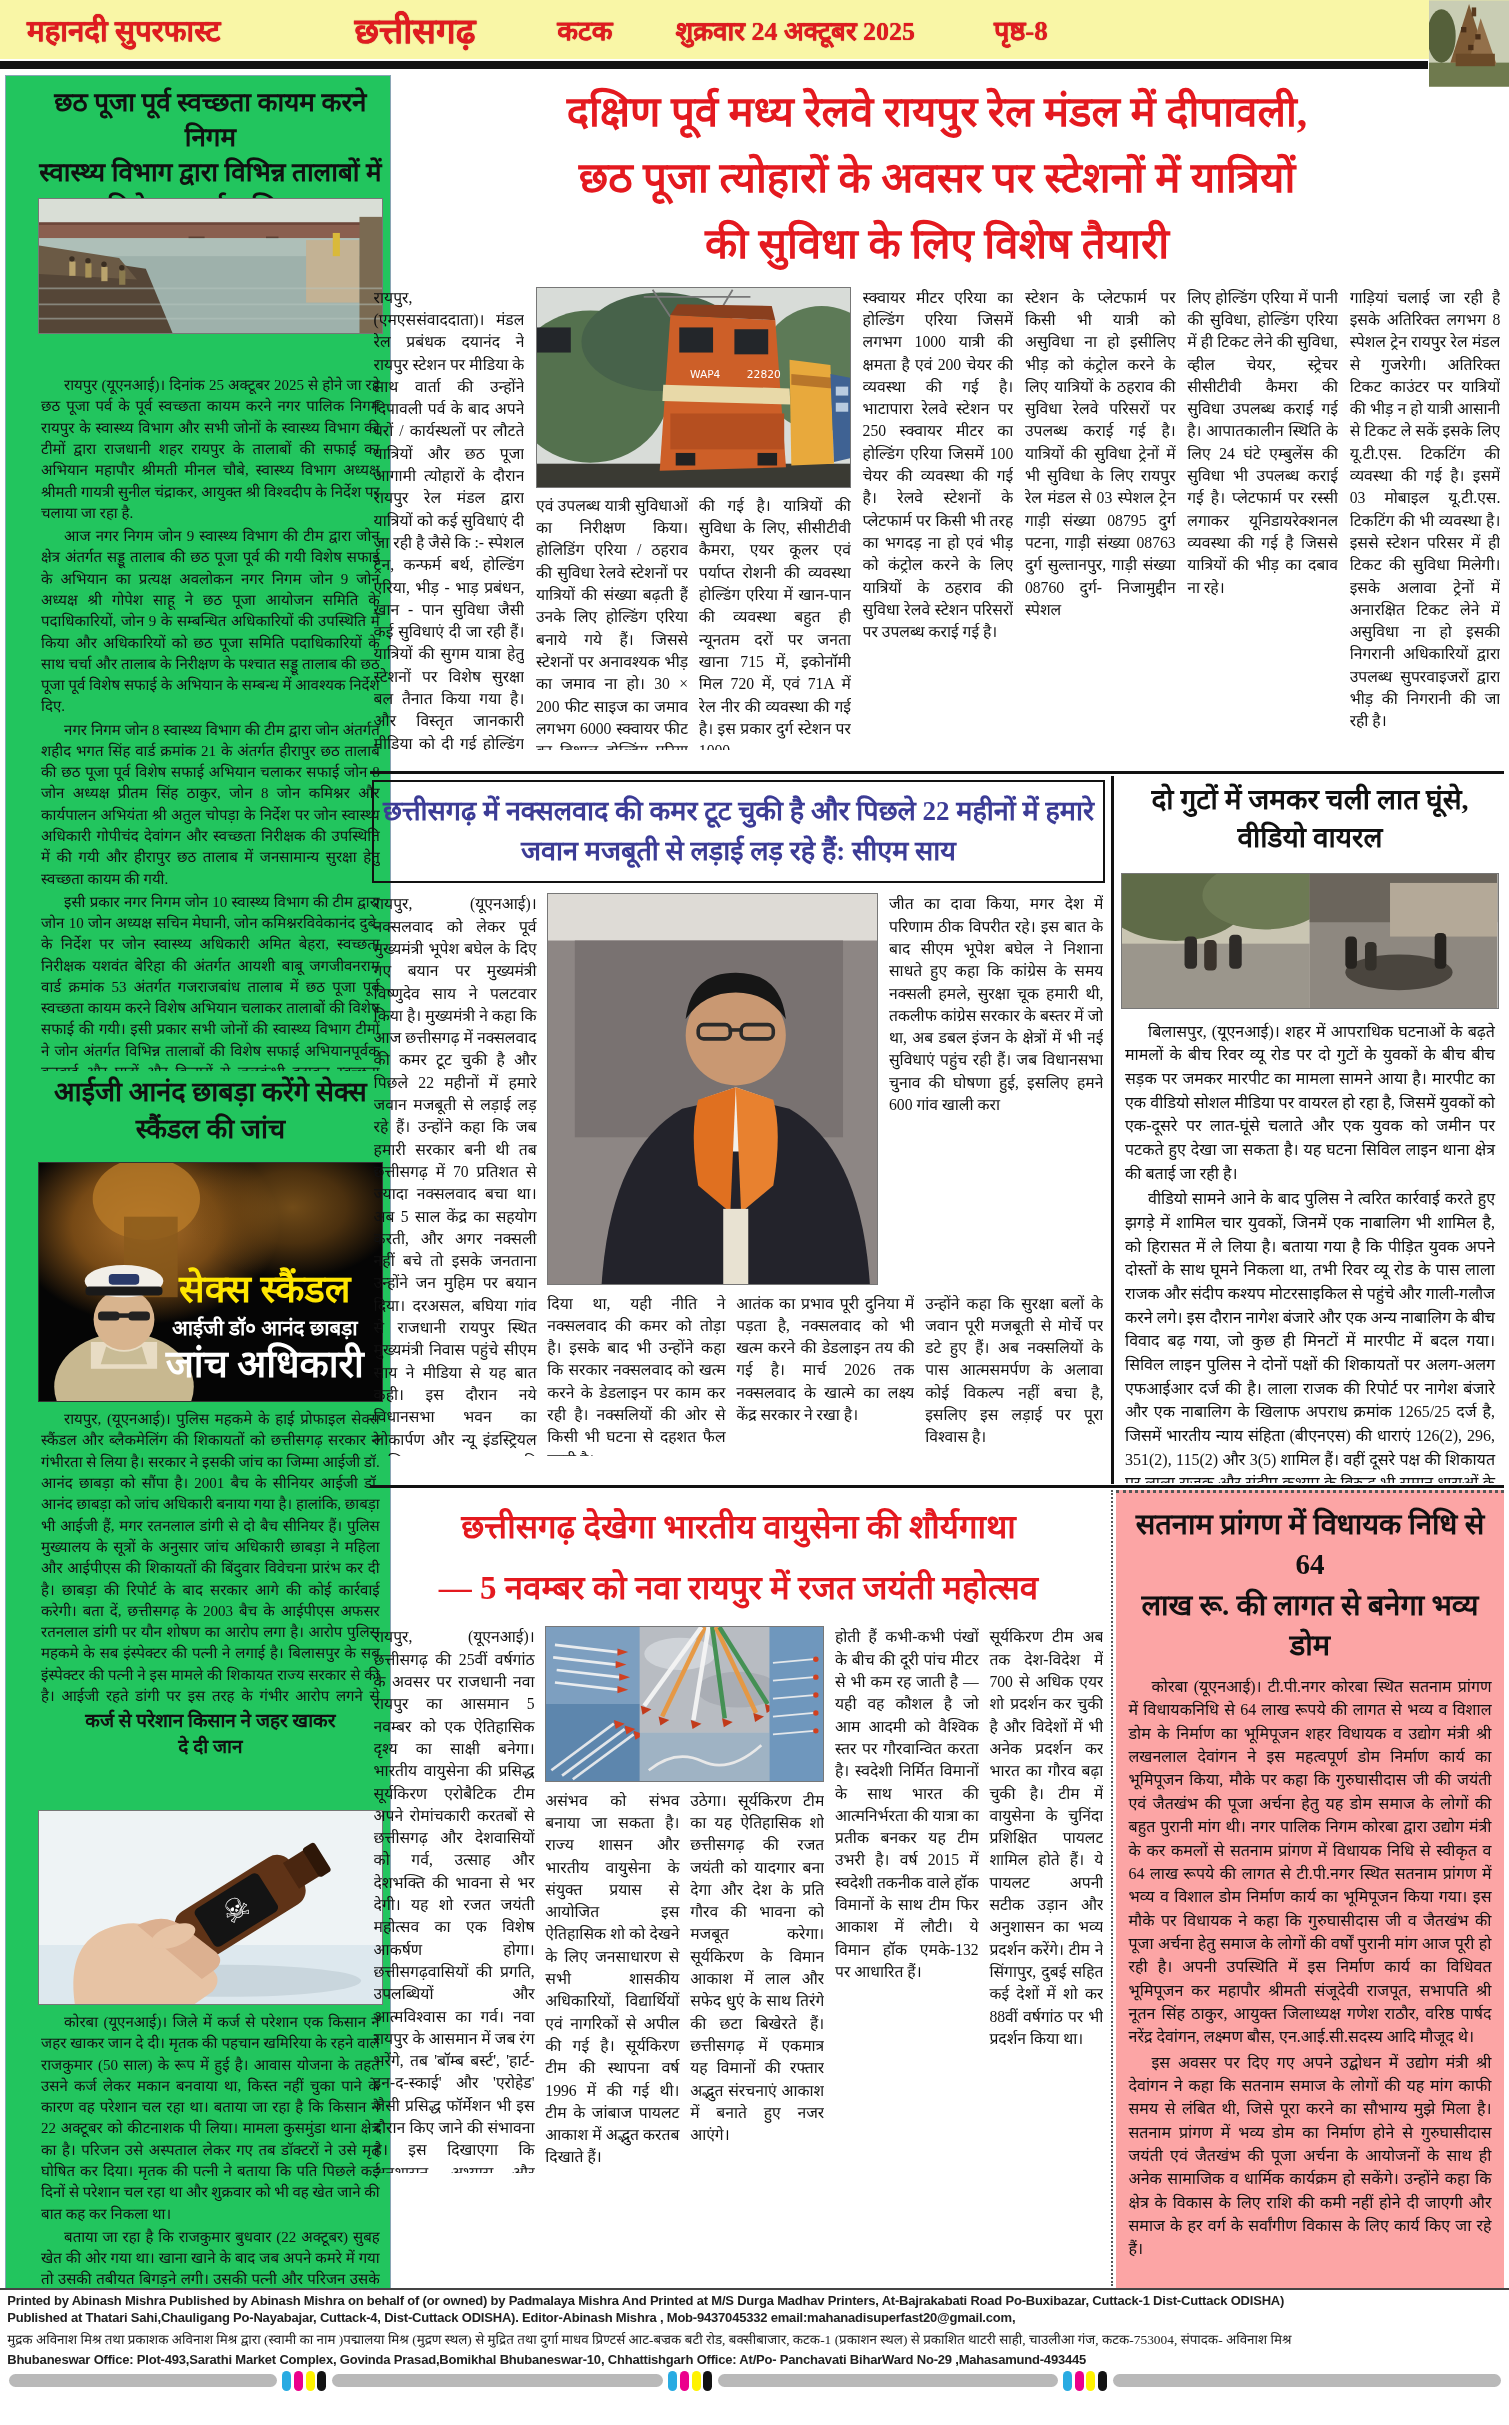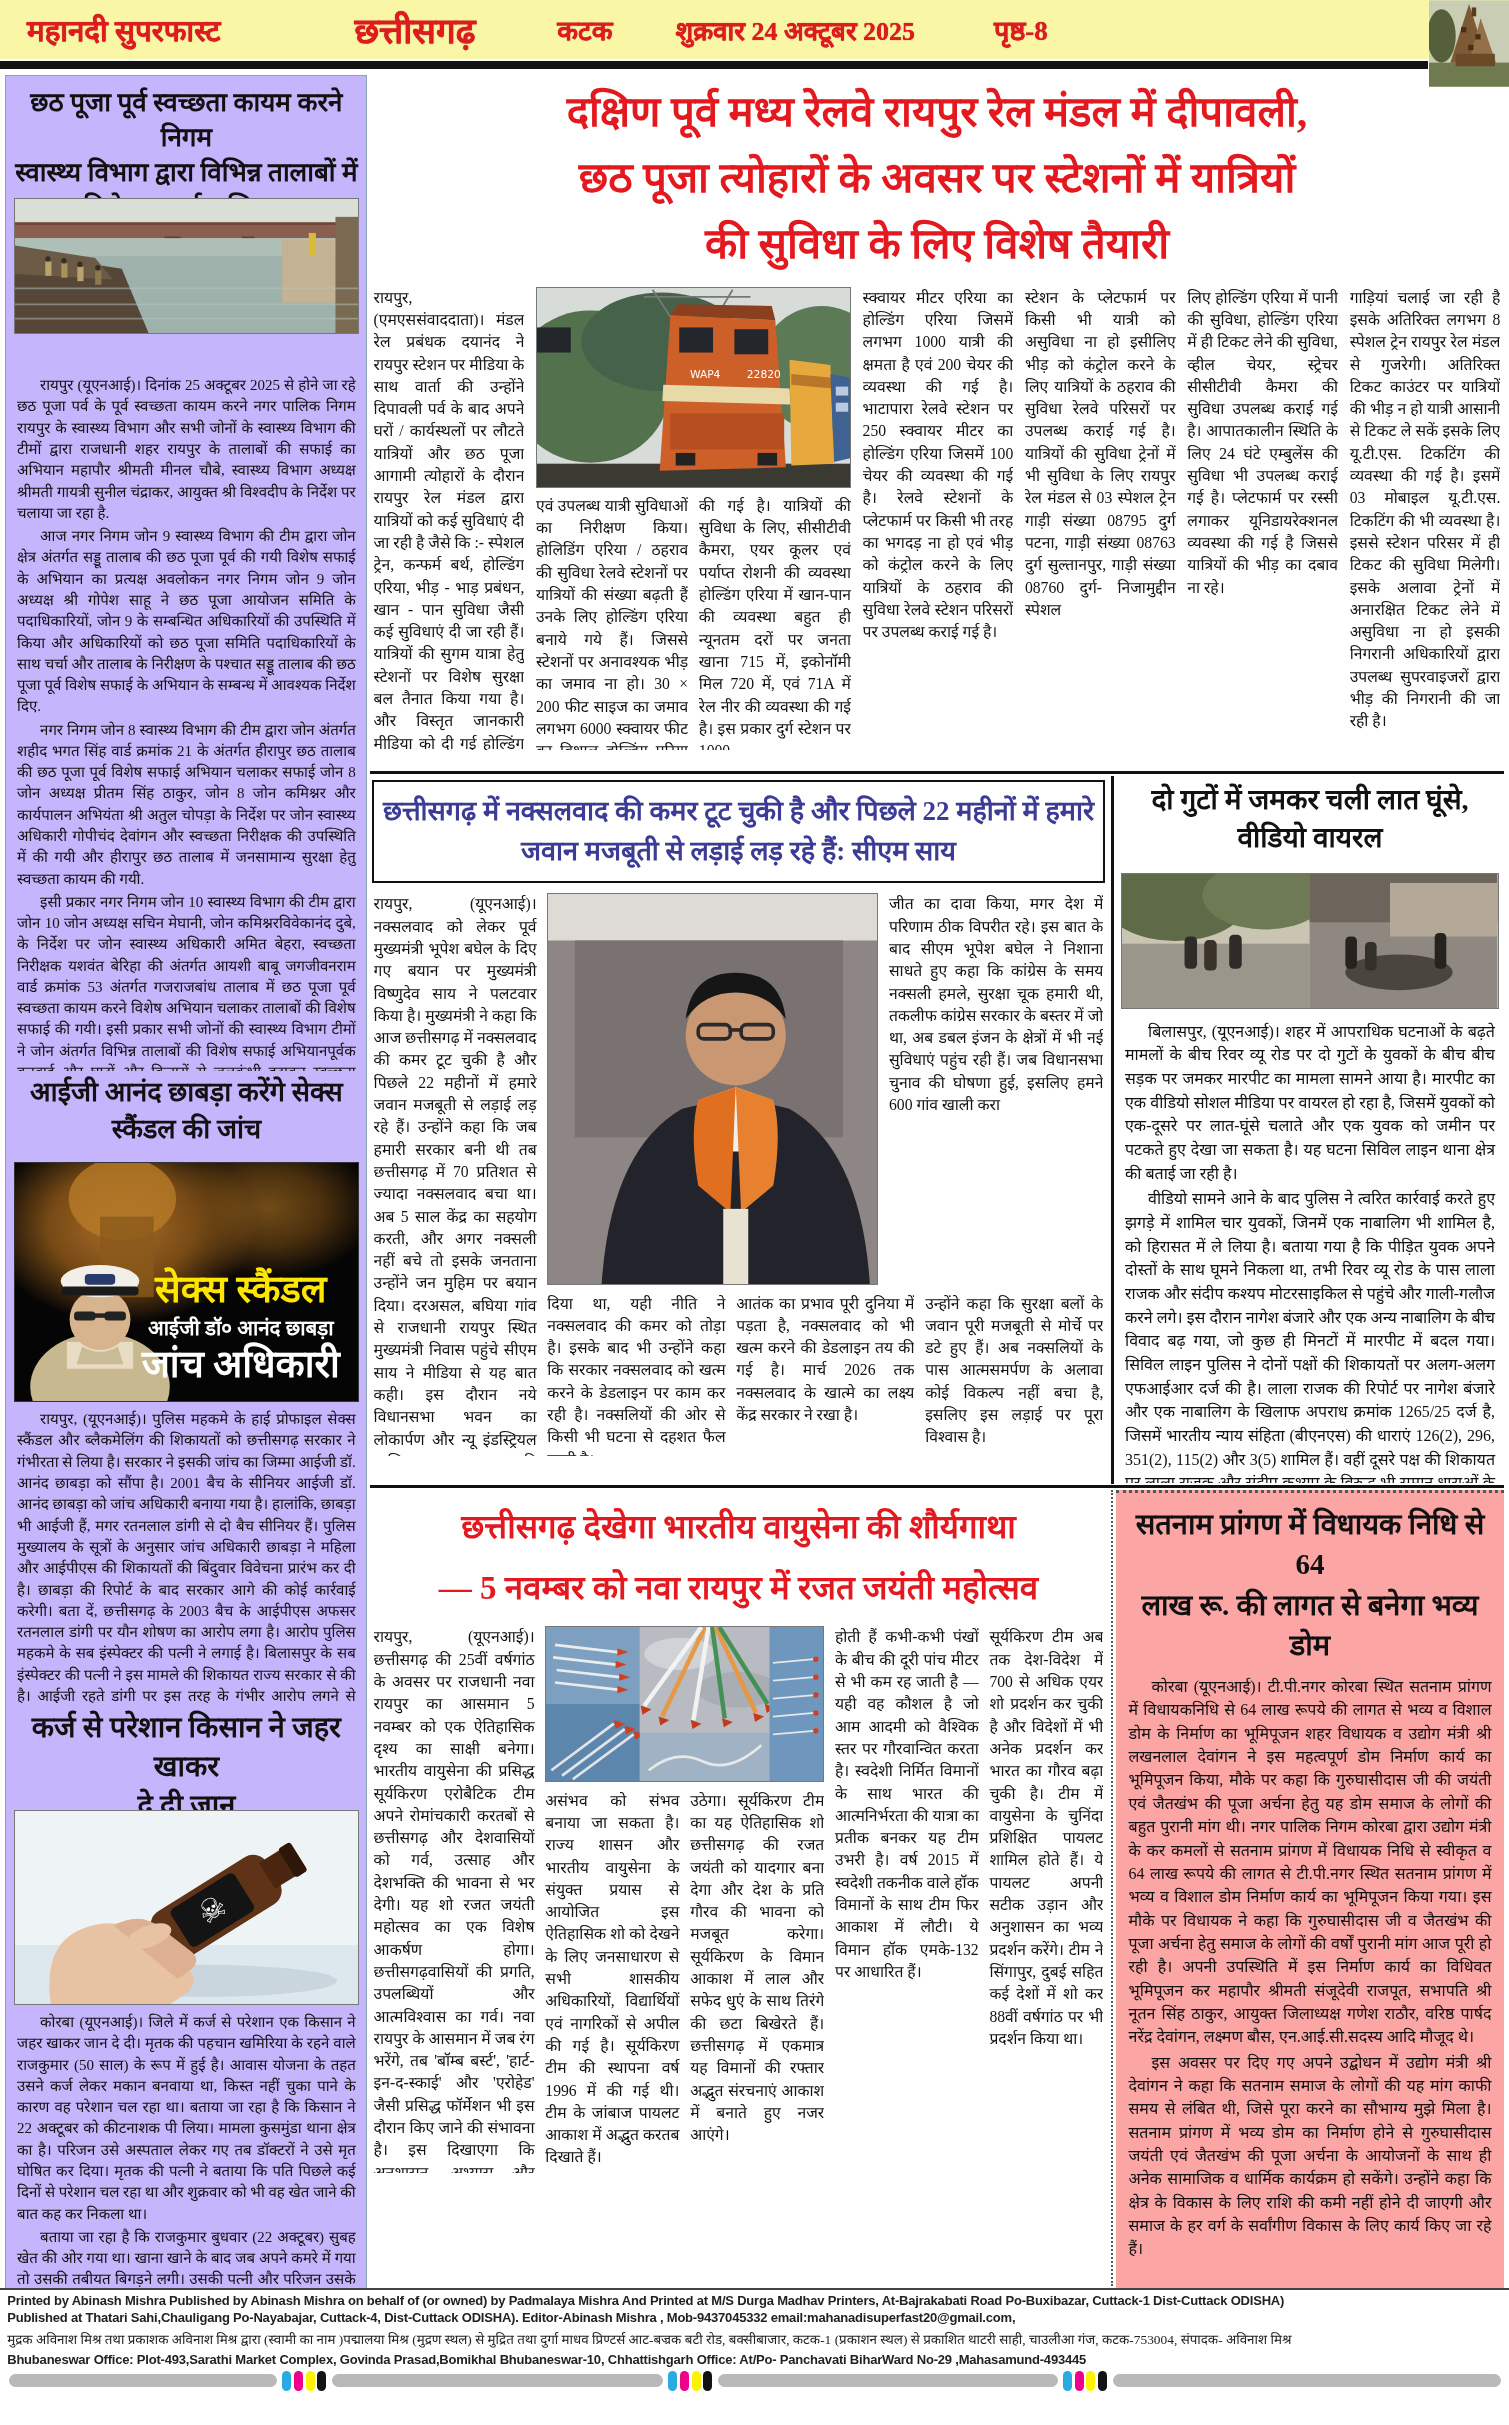--- a/index.html
+++ b/index.html
@@ -17,38 +17,38 @@
   #mh-rule{position:absolute;left:0;top:61px;width:1428px;height:8px;background:#131313;}
   #temple{position:absolute;right:0;top:0;width:81px;height:87px;}
   
   .hl{font-weight:700;text-align:center;line-height:1.35;}
   .body-txt{text-align:justify;line-height:1.42;}
   .body-txt p{margin:0 0 1.8px 0;text-indent:23px;}
   .photo-frame{border:0.9px solid #777;overflow:hidden;background:#ccc;}
   .vline{position:absolute;width:2.7px;background:#111;}
   .hline{position:absolute;height:2.7px;background:#111;}
   
-  #left-strip{position:absolute;left:5.4px;top:75px;width:360px;height:2213px;background:#c4b5fd;
-              border:0.9px solid #8aa5b5;display:flex;flex-direction:column;overflow:hidden;}
+  #left-strip{position:absolute;left:5.4px;top:75px;width:360px;height:2213px;background:#22c55e;
+              border:0.9px solid #8aa5b5;display:flex;flex-direction:column;overflow:hidden;padding-left:24px;}
   #pond-hl{font-size:26px;padding:9px 5.4px 3.6px 5.4px;height:106px;}
   #pond-photo{height:134px;margin:3.6px 7.2px;}
   #pond-body{height:690px;padding:5.4px 10.7px;font-size:15px;overflow:hidden;margin-top:32px;}
   #scandal-hl{font-size:27px;height:86px;padding-top:3.6px;}
   #scandal-photo{height:238px;margin:1.8px 7.2px;position:relative;background:#050505;overflow:hidden;border:0.9px solid #333;}
   #scandal-photo .glow1{position:absolute;left:-27px;top:-36px;width:268px;height:197px;
       background:radial-gradient(closest-side,#c9822f 0%,#8a5518 55%,transparent 100%);opacity:.85;}
   #scandal-photo .glow2{position:absolute;right:-18px;top:-27px;width:215px;height:143px;
       background:radial-gradient(closest-side,#b9amber 0%,#7a4d15 50%,transparent 100%);
       background:radial-gradient(closest-side,#b97a25 0%,#7a4d15 50%,transparent 100%);opacity:.6;}
   #scandal-photo .txt{position:absolute;right:5.4px;top:107px;width:224px;text-align:center;}
   #scandal-title{color:#ffe600;font-size:38px;font-weight:700;line-height:1;}
   #scandal-sub{color:#ffffff;font-size:20.6px;font-weight:700;margin-top:5.4px;}
   #scandal-role{color:#ffffff;font-size:38px;font-weight:700;margin-top:3.6px;line-height:1;}
   #scandal-body{height:288px;padding:5.4px 10.7px;font-size:15px;overflow:hidden;}
-  #farmer-hl{font-size:29px;height:100px;padding-top:5.4px;}
+  #farmer-hl{font-size:19px;height:100px;padding-top:5.4px;}
   #farmer-photo{height:193px;margin:1.8px 7.2px;}
   #farmer-body{flex:1;padding:5.4px 10.7px;font-size:15px;overflow:hidden;}
   
   #railway{position:absolute;left:370px;top:75px;width:1134px;height:696px;overflow:hidden;}
   #railway-hl{color:#e4191f;font-size:42px;line-height:1.58;padding-top:3.6px;}
   #railway-body{display:flex;gap:11.6px;padding:9px 3.6px 0 3.6px;height:463px;overflow:hidden;font-size:15.7px;}
   #railway-body .col{flex:1;overflow:hidden;}
   #railway-photoblock{flex:none;width:315px;display:flex;flex-direction:column;}
   #train-photo{height:199px;}
   #railway-subcols{display:flex;gap:10.7px;margin-top:7.2px;flex:1;overflow:hidden;}

